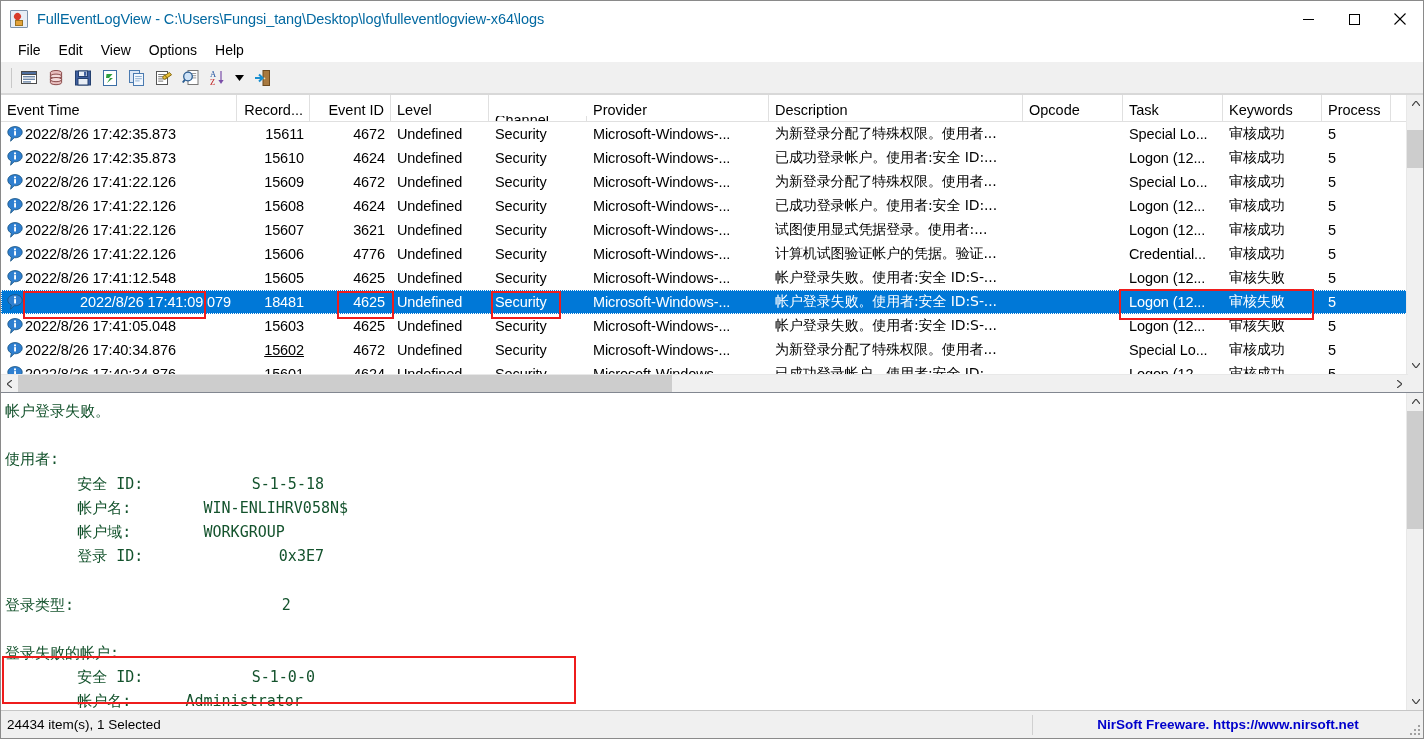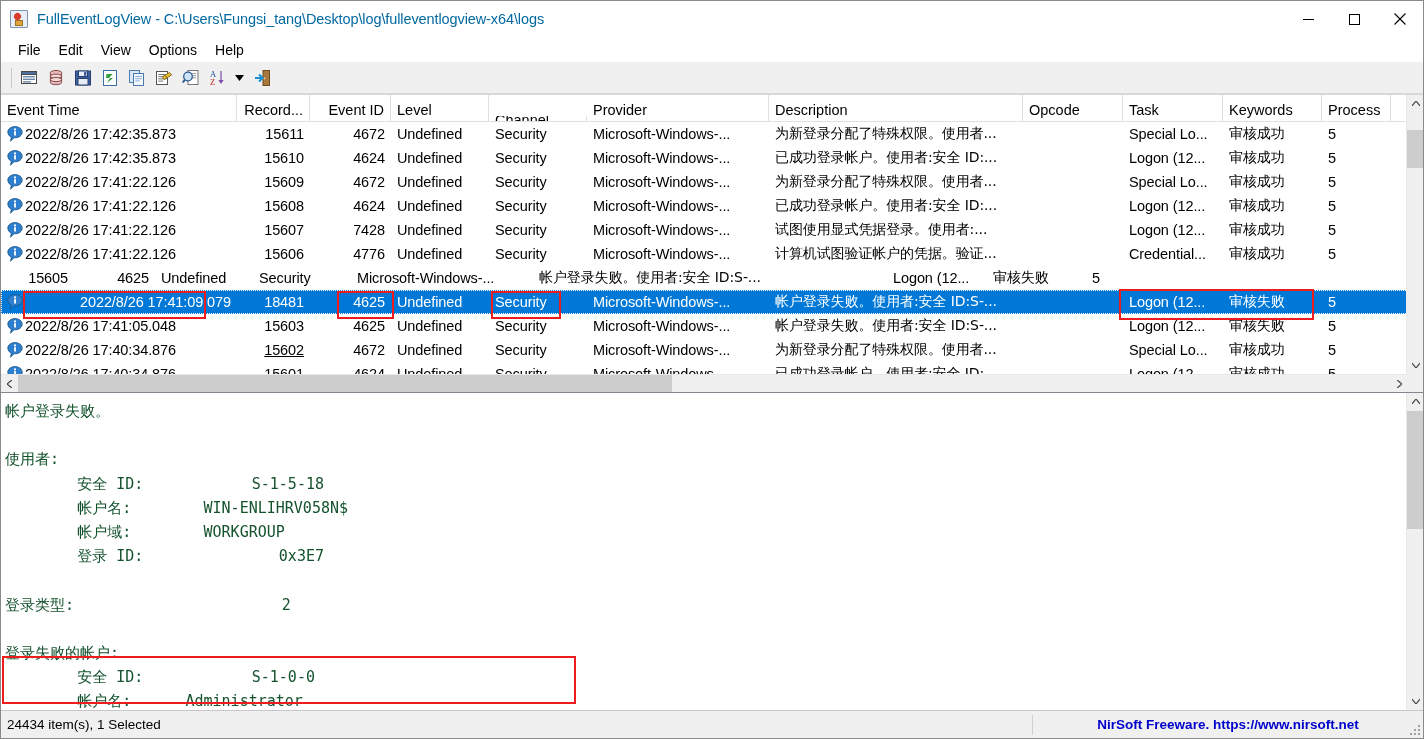--- a/index.html
+++ b/index.html
@@ -588,21 +588,21 @@
             <span class="ico-info">
               <svg width="16" height="16" viewBox="0 0 16 16">
                 <path d="M8 0.6 C3.9 0.6 0.8 3.1 0.8 6.2 C0.8 8.3 2.2 10.1 4.3 11 L3.6 15.2 L7.2 11.7 C7.5 11.75 7.75 11.77 8 11.77 C12.1 11.77 15.2 9.3 15.2 6.2 C15.2 3.1 12.1 0.6 8 0.6 z" fill="#2f7fd0" stroke="#18537f" stroke-width="0.8"></path>
                 <circle cx="8" cy="3.4" r="1.05" fill="#ffffff"></circle>
                 <rect x="7.1" y="5.1" width="1.9" height="4.4" rx="0.6" fill="#ffffff"></rect>
               </svg>
             </span>
             <span>2022/8/26 17:41:22.126</span>
           </div>
           <div class="cell numeric" style="width: 73px;">15607</div>
-          <div class="cell numeric" style="width: 81px;">7428</div>
+          <div class="cell numeric" style="width: 81px;">3621</div>
           <div class="cell" style="width: 98px;">Undefined</div>
           <div class="cell" style="width: 98px;">Security</div>
           <div class="cell" style="width: 182px;">Microsoft-Windows-...</div>
           <div class="cell cjk" style="width: 254px;">试图使用显式凭据登录。使用者:...</div>
           <div class="cell" style="width: 100px;"></div>
           <div class="cell" style="width: 100px;">Logon (12...</div>
           <div class="cell cjk" style="width: 99px;">审核成功</div>
           <div class="cell" style="width: 69px;">5</div>
         </div>
         <div class="row">
@@ -621,20 +621,30 @@
           <div class="cell" style="width: 98px;">Undefined</div>
           <div class="cell" style="width: 98px;">Security</div>
           <div class="cell" style="width: 182px;">Microsoft-Windows-...</div>
           <div class="cell cjk" style="width: 254px;">计算机试图验证帐户的凭据。验证...</div>
           <div class="cell" style="width: 100px;"></div>
           <div class="cell" style="width: 100px;">Credential...</div>
           <div class="cell cjk" style="width: 99px;">审核成功</div>
           <div class="cell" style="width: 69px;">5</div>
         </div>
         <div class="row">
+          <div class="cell" style="width: 236px;">
+            <span class="ico-info">
+              <svg width="16" height="16" viewBox="0 0 16 16">
+                <path d="M8 0.6 C3.9 0.6 0.8 3.1 0.8 6.2 C0.8 8.3 2.2 10.1 4.3 11 L3.6 15.2 L7.2 11.7 C7.5 11.75 7.75 11.77 8 11.77 C12.1 11.77 15.2 9.3 15.2 6.2 C15.2 3.1 12.1 0.6 8 0.6 z" fill="#2f7fd0" stroke="#18537f" stroke-width="0.8"></path>
+                <circle cx="8" cy="3.4" r="1.05" fill="#ffffff"></circle>
+                <rect x="7.1" y="5.1" width="1.9" height="4.4" rx="0.6" fill="#ffffff"></rect>
+              </svg>
+            </span>
+            <span>2022/8/26 17:41:12.548</span>
+          </div>
           <div class="cell numeric" style="width: 73px;">15605</div>
           <div class="cell numeric" style="width: 81px;">4625</div>
           <div class="cell" style="width: 98px;">Undefined</div>
           <div class="cell" style="width: 98px;">Security</div>
           <div class="cell" style="width: 182px;">Microsoft-Windows-...</div>
           <div class="cell cjk" style="width: 254px;">帐户登录失败。使用者:安全 ID:S-...</div>
           <div class="cell" style="width: 100px;"></div>
           <div class="cell" style="width: 100px;">Logon (12...</div>
           <div class="cell cjk" style="width: 99px;">审核失败</div>
           <div class="cell" style="width: 69px;">5</div>

